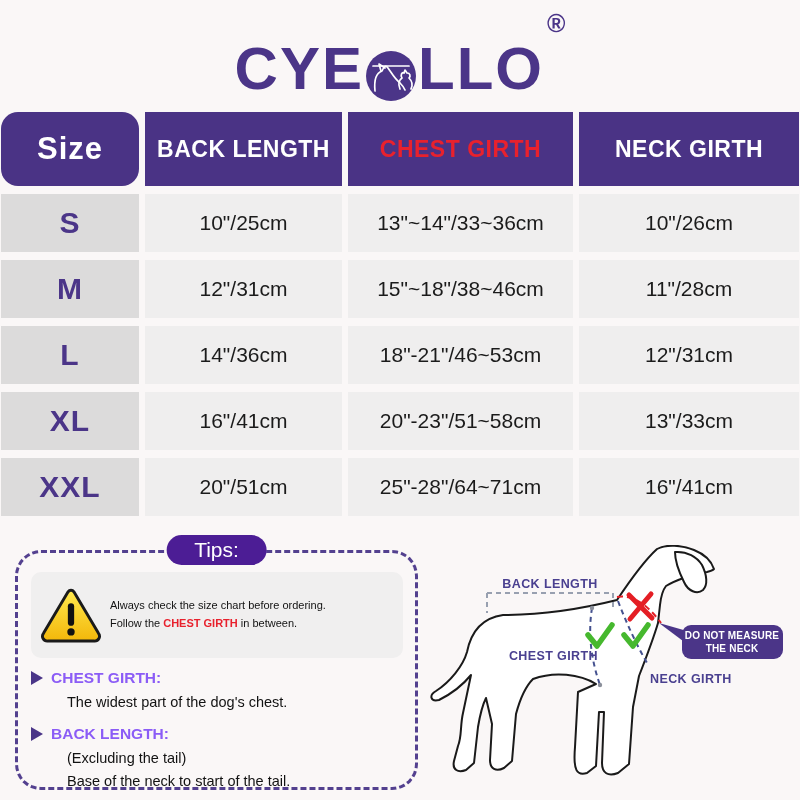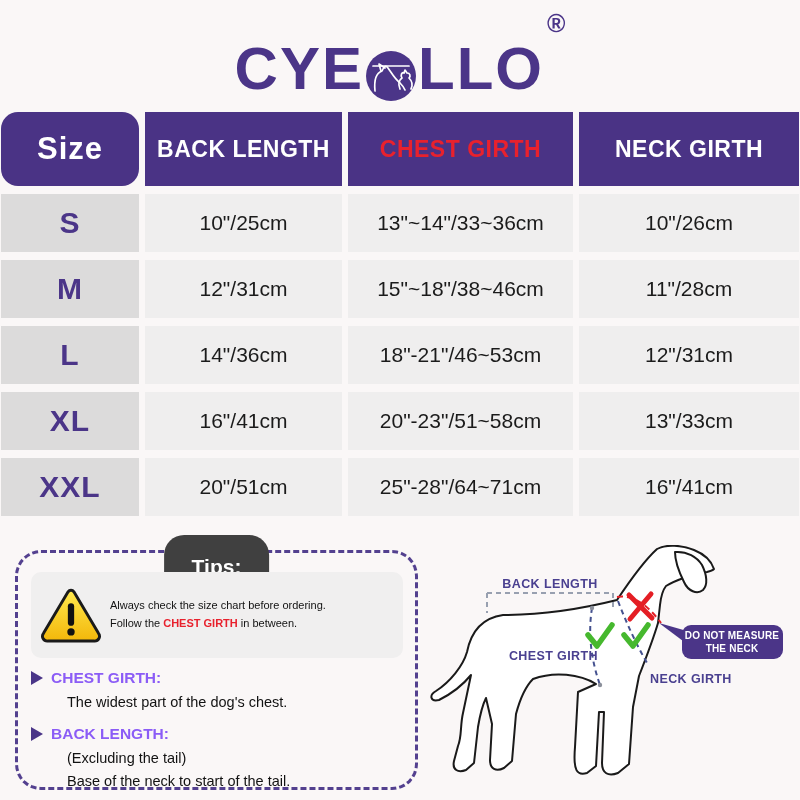--- a/index.html
+++ b/index.html
@@ -20,22 +20,22 @@
   .hcell.size-h{font-size:31px;letter-spacing:1px;border-radius:17px;}
   .hcell.red-h{color:#e8212d;}
   .cell{height:58px;display:flex;align-items:center;justify-content:center;background:#efeeee;
     font-size:21px;color:#1b1b1b;}
   .cell.size-c{background:#dcdbdb;color:#4b3588;font-weight:700;font-size:30px;letter-spacing:1px;}
 
   
   .tips-box{position:absolute;left:15px;top:550px;width:397px;height:234px;
     border:3px dashed #53408f;border-radius:26px;}
   .tips-pill{position:absolute;top:-18px;left:50%;transform:translateX(-50%);
-    background:#404040;color:#fff;font-weight:700;font-size:21px;
-    padding:20px 28px;border-radius:20px;white-space:nowrap;}
+    background:#4c1d95;color:#fff;font-weight:400;font-size:21px;
+    padding:3px 28px;border-radius:20px;white-space:nowrap;}
   .warn-card{position:absolute;left:13px;top:19px;width:372px;height:86px;background:#f0efef;
     border-radius:10px;display:flex;align-items:center;}
   .warn-icon{width:62px;height:56px;margin:0 8px 0 9px;flex:none;}
   .warn-text{font-size:11px;line-height:1.62;color:#121212;}
   .red-em{color:#e8212d;font-weight:700;}
   .defs{position:absolute;left:13px;top:104px;width:380px;}
   .def-term{display:flex;align-items:center;gap:8px;font-weight:700;font-size:15.5px;color:#8b5cf6;margin-top:12px;}
   .tri{width:0;height:0;border-left:12px solid #4a3588;border-top:7px solid transparent;border-bottom:7px solid transparent;}
   .def-desc{margin:4px 0 0 36px;font-size:14.5px;color:#121212;line-height:1.55;}
 

